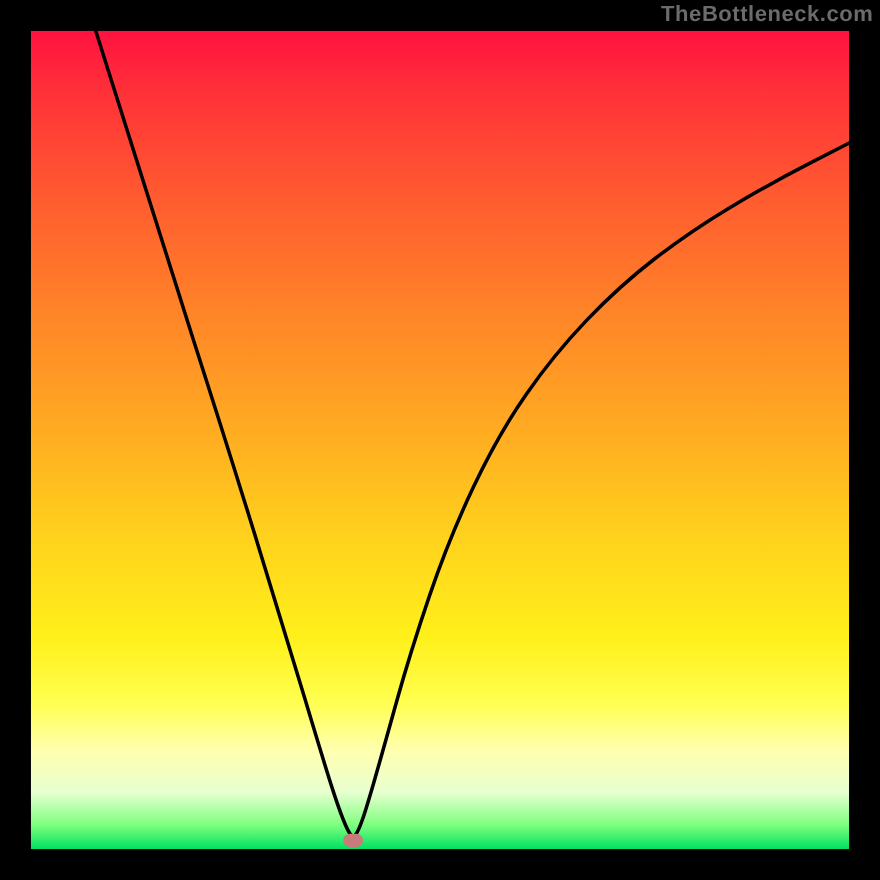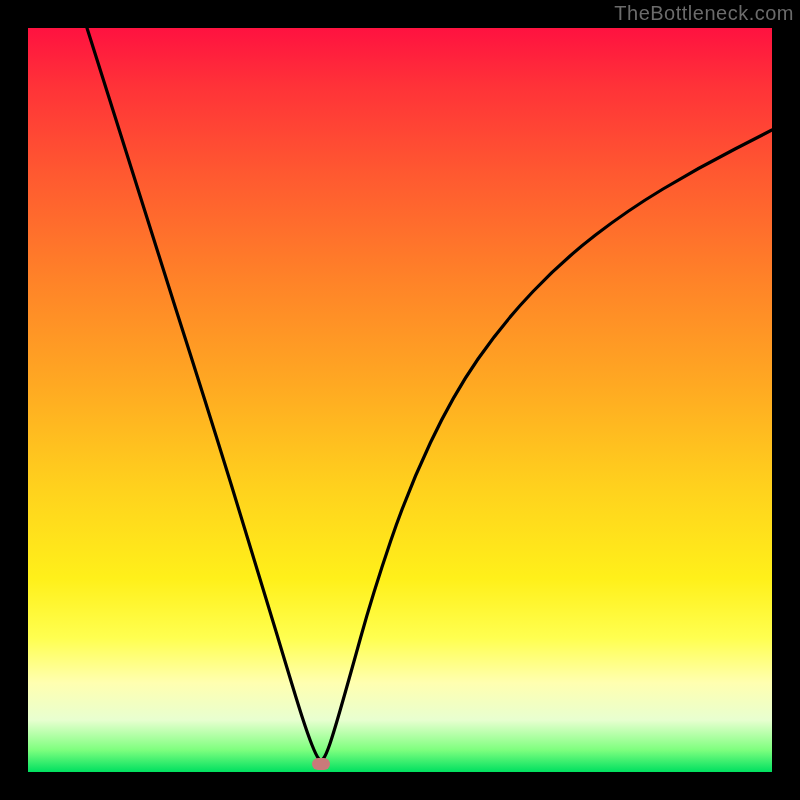--- a/index.html
+++ b/index.html
@@ -10,21 +10,21 @@
     height: 800px;
     position: relative;
     font-family: Arial, Helvetica, sans-serif;
   }
   .attribution {
     position: absolute;
     top: 2px;
     right: 6px;
     color: #6b6b6b;
     font-size: 20px;
-    font-weight: 400;
+    font-weight: 700;
     letter-spacing: 0.5px;
     z-index: 10;
   }
   .plot-area {
     position: absolute;
     left: 28px;
     top: 28px;
     width: 744px;
     height: 744px;
     overflow: hidden;

